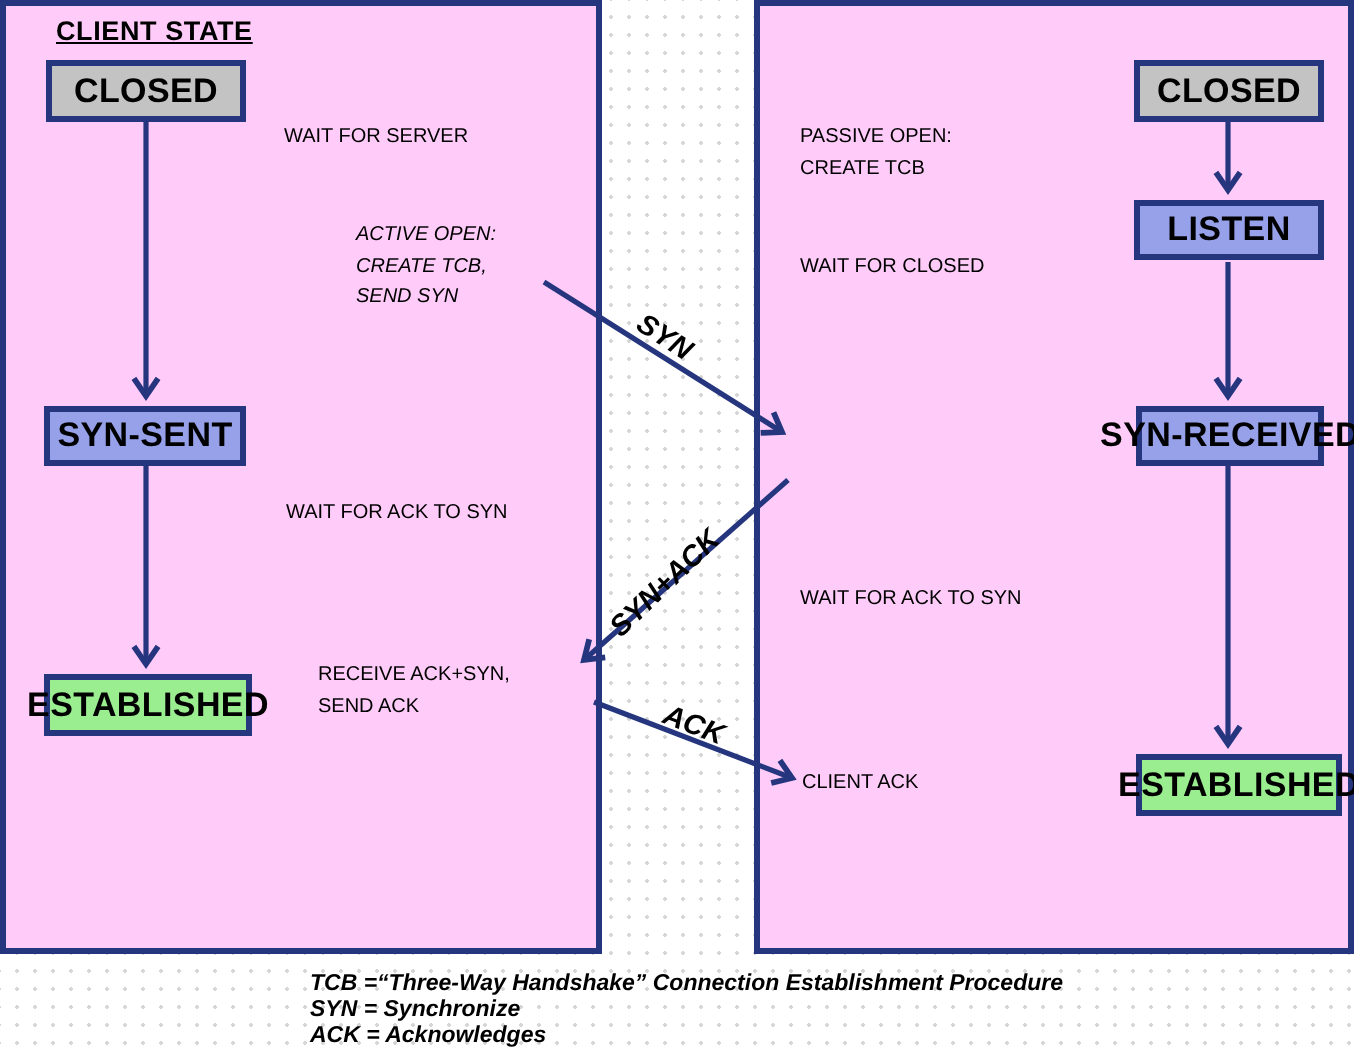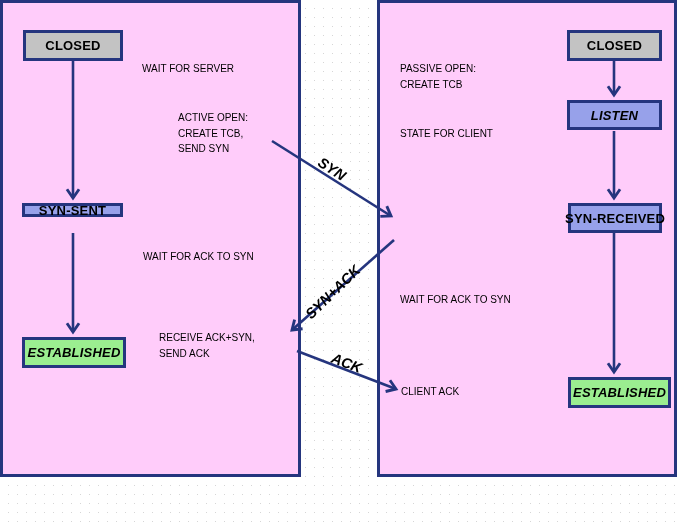--- a/index.html
+++ b/index.html
@@ -37,47 +37,47 @@
   .title-client { left: 28px;  top: 8px; }
   .title-server { left: 566px; top: 8px; }
 
   .state-box {
     position: absolute;
     border: 3px solid #25357e;
     box-sizing: border-box;
     display: flex;
     align-items: center;
     justify-content: center;
-    font-size: 13px;
+    font-size: 17px;
     font-weight: bold;
     color: #000000;
     letter-spacing: 0.2px;
     white-space: nowrap;
   }
   .fill-gray  { background: #c3c3c3; }
   .fill-blue  { background: #97a1ea; }
-  .fill-green { background: #9bee90; font-style: italic; }
+  .fill-green { background: #9bee90; }
 
   .b-client-closed      { left: 23px;  top: 30px;  width: 100px; height: 31px; }
-  .b-client-synsent     { left: 22px;  top: 203px; width: 101px; height: 14px; }
+  .b-client-synsent     { left: 22px;  top: 203px; width: 101px; height: 30px; }
   .b-client-established { left: 22px;  top: 337px; width: 104px; height: 31px; }
   .b-server-closed      { left: 567px; top: 30px;  width: 95px;  height: 31px; }
-  .b-server-listen      { left: 567px; top: 100px; width: 95px;  height: 30px; font-style: italic; }
+  .b-server-listen      { left: 567px; top: 100px; width: 95px;  height: 30px; }
   .b-server-synreceived { left: 568px; top: 203px; width: 94px; height: 30px; }
   .b-server-established { left: 568px; top: 377px; width: 103px; height: 31px; }
 
   .note {
     position: absolute;
     font-size: 10px;
     color: #000000;
     line-height: 15.5px;
     white-space: pre-line;
   }
   .n-wait-server     { left: 142px; top: 61px;  }
-  .n-active-open     { left: 178px; top: 110px; }
+  .n-active-open     { left: 178px; top: 110px; font-style: italic; }
   .n-wait-ack-client { left: 143px; top: 249px; }
   .n-receive-ack-syn { left: 159px; top: 330px; }
   .n-passive-open    { left: 400px; top: 61px;  }
   .n-wait-client     { left: 400px; top: 126px; }
   .n-receive-syn     { left: 400px; top: 202px; }
   .n-wait-ack-server { left: 400px; top: 292px; }
   .n-receive-ack     { left: 401px; top: 384px; }
 
   .msg-label {
     position: absolute;
@@ -132,42 +132,48 @@
     <line x1="73" y1="61" x2="73" y2="198" marker-end="url(#chev)"></line>
     <line x1="73" y1="233" x2="73" y2="332" marker-end="url(#chev)"></line>
     <line x1="614" y1="61" x2="614" y2="95" marker-end="url(#chev)"></line>
     <line x1="614" y1="131" x2="614" y2="198" marker-end="url(#chev)"></line>
     <line x1="614" y1="233" x2="614" y2="372" marker-end="url(#chev)"></line>
     <line x1="272" y1="141" x2="391" y2="216" marker-end="url(#chev)"></line>
     <line x1="394" y1="240" x2="292" y2="330" marker-end="url(#chev)"></line>
     <line x1="297" y1="351" x2="396" y2="389" marker-end="url(#chev)"></line>
   </svg>
 
+  <div class="panel-title title-client">CLIENT STATE</div>
 
   <div class="state-box fill-gray b-client-closed">CLOSED</div>
   <div class="state-box fill-blue b-client-synsent">SYN-SENT</div>
   <div class="state-box fill-green b-client-established">ESTABLISHED</div>
 
   <div class="state-box fill-gray b-server-closed">CLOSED</div>
   <div class="state-box fill-blue b-server-listen">LISTEN</div>
   <div class="state-box fill-blue b-server-synreceived">SYN-RECEIVED</div>
   <div class="state-box fill-green b-server-established">ESTABLISHED</div>
 
   <div class="note n-wait-server">WAIT FOR SERVER</div>
   <div class="note n-active-open">ACTIVE OPEN:
 CREATE TCB,
 SEND SYN</div>
   <div class="note n-wait-ack-client">WAIT FOR ACK TO SYN</div>
   <div class="note n-receive-ack-syn">RECEIVE ACK+SYN,
 SEND ACK</div>
 
   <div class="note n-passive-open">PASSIVE OPEN:
 CREATE TCB</div>
-  <div class="note n-wait-client">STATE FOR CLIENT</div>
+  <div class="note n-wait-client">WAIT FOR CLOSED</div>
   <div class="note n-wait-ack-server">WAIT FOR ACK TO SYN</div>
   <div class="note n-receive-ack">CLIENT ACK</div>
 
   <div class="msg-label m-syn">SYN</div>
   <div class="msg-label m-syn-ack">SYN+ACK</div>
   <div class="msg-label m-ack">ACK</div>
 
+  <div class="legend">
+    <div>TCB =“Three-Way Handshake” Connection Establishment Procedure</div>
+    <div>SYN = Synchronize</div>
+    <div>ACK = Acknowledges</div>
+  </div>
 
 </div>
 
 </body></html>

